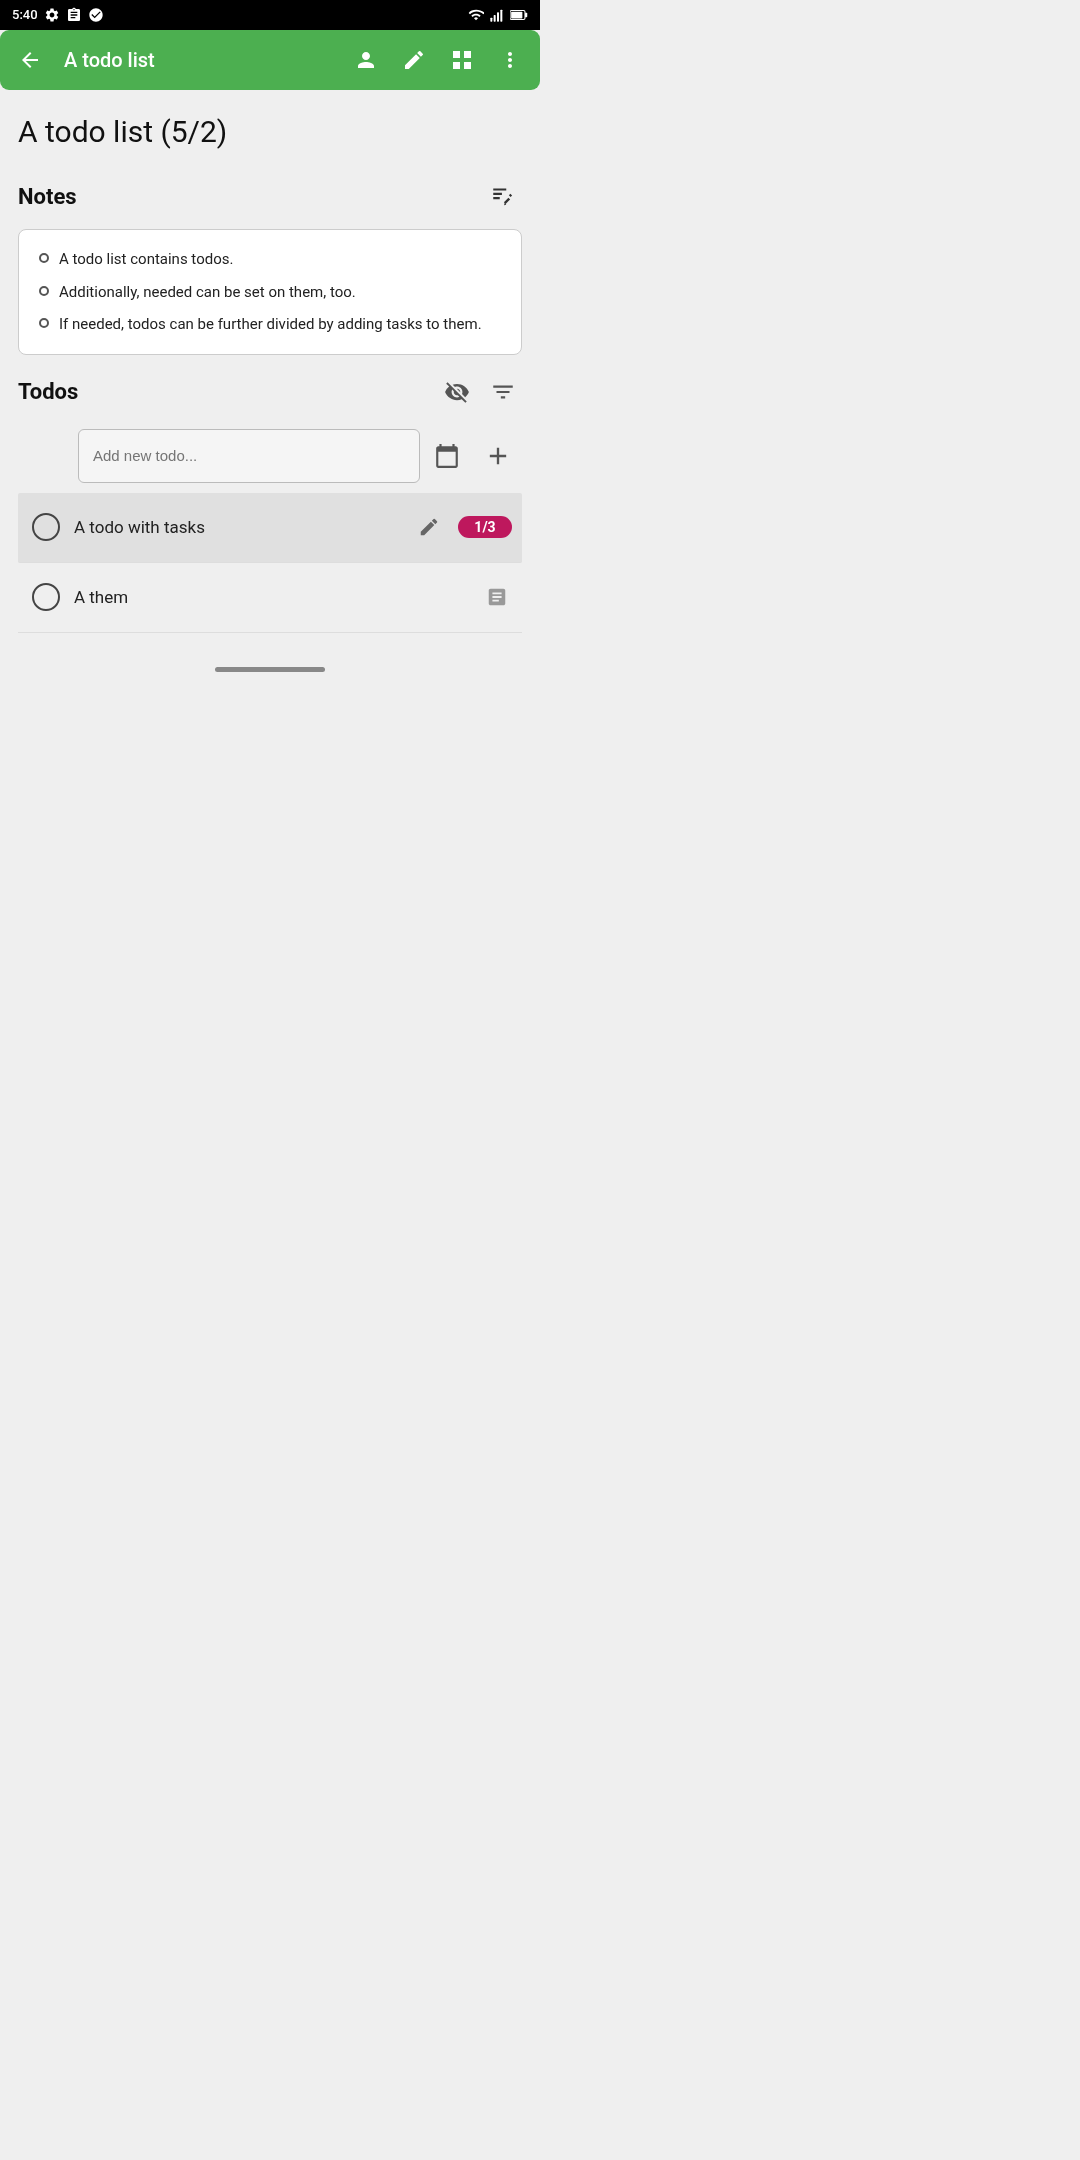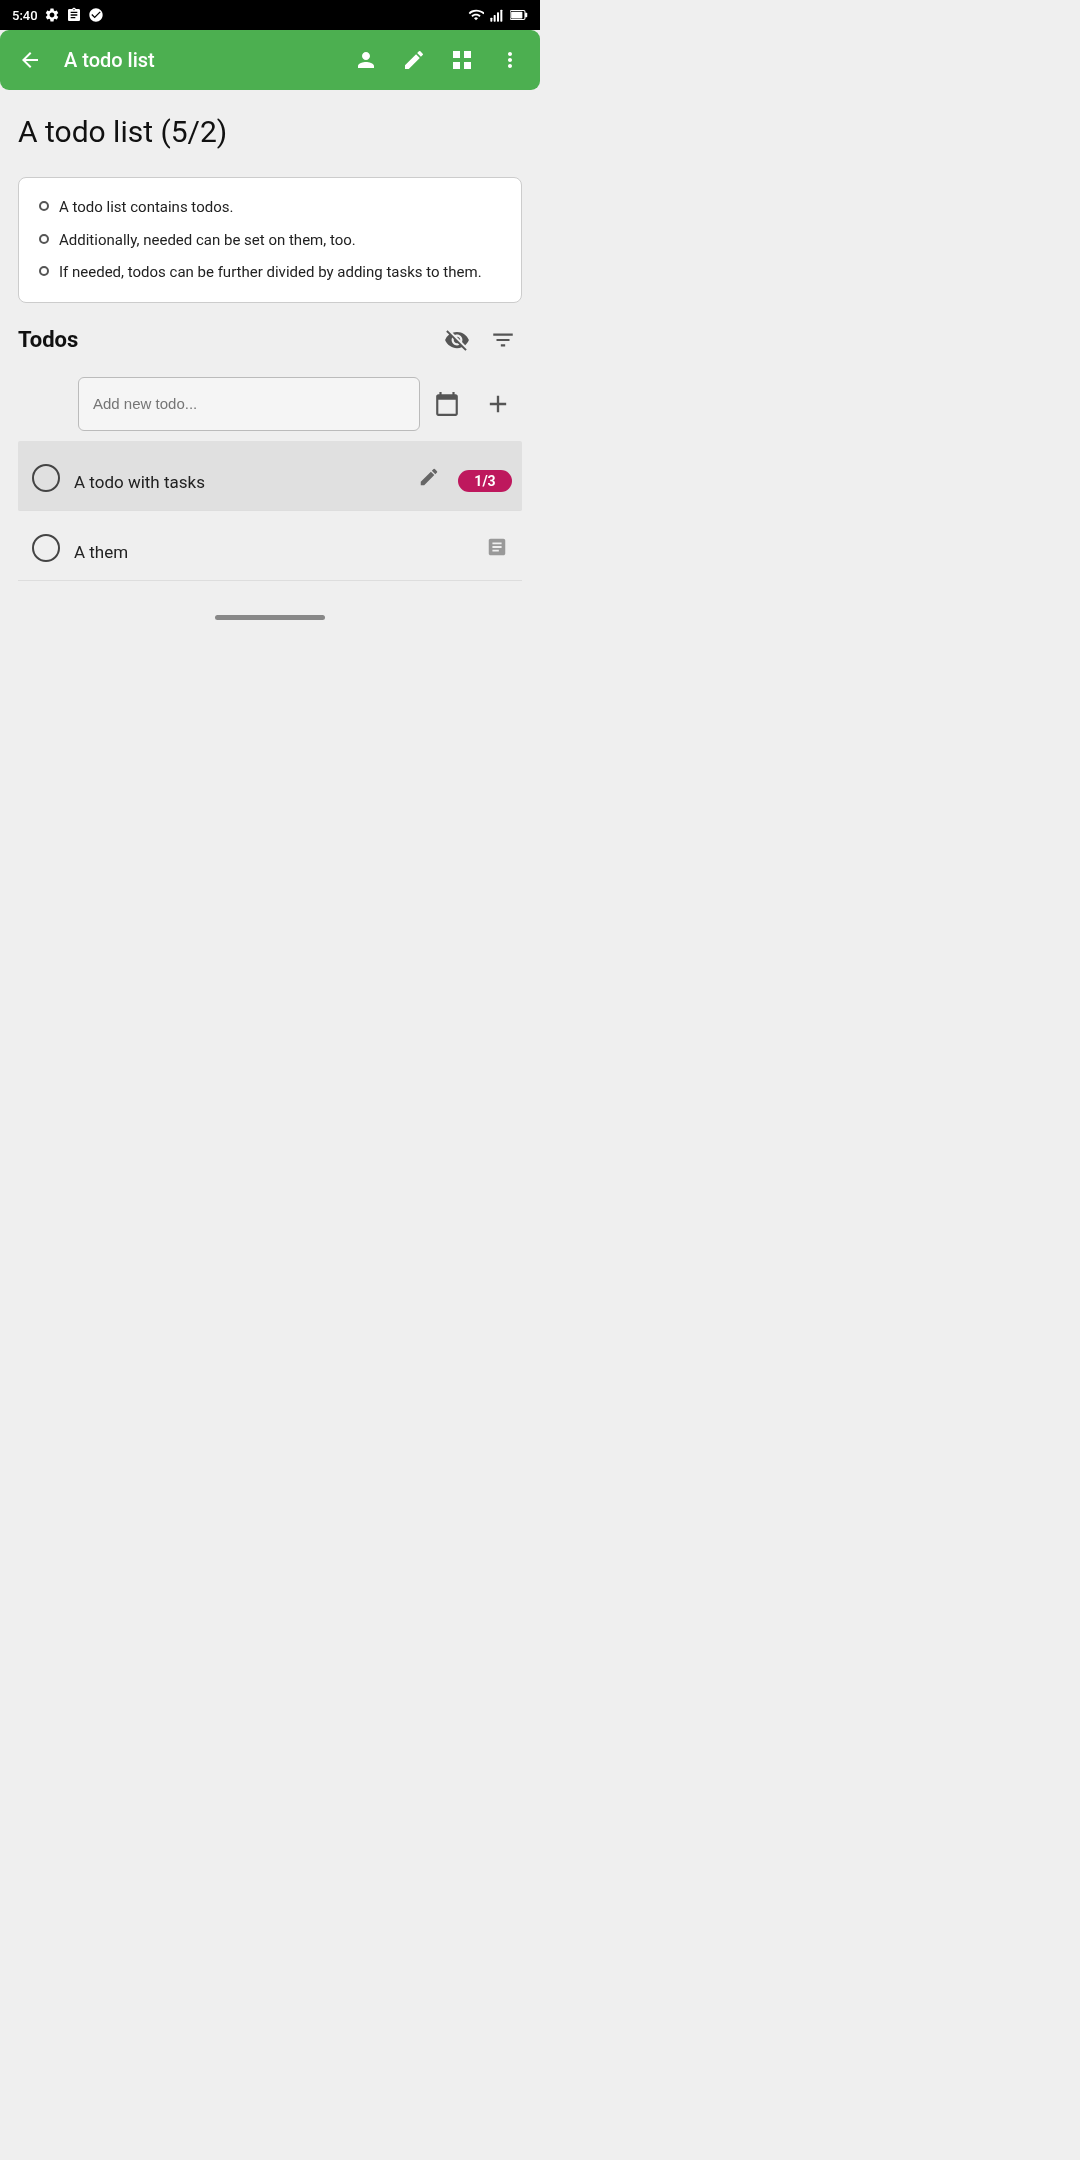--- a/index.html
+++ b/index.html
@@ -20,21 +20,21 @@
       height: 30px;
       background: #000;
       display: flex;
       align-items: center;
       justify-content: space-between;
       padding: 0 12px;
       color: #fff;
       font-size: 13px;
       font-weight: 500;
     }
-    .status-left { display: flex; align-items: center; gap: 6px; }
+    .status-left { display: flex; gap: 6px; }
     .status-right { display: flex; align-items: center; gap: 5px; }
 
     
     .app-bar {
       width: 100%;
       height: 60px;
       background: #4caf50;
       display: flex;
       align-items: center;
       padding: 0 10px;
@@ -179,21 +179,21 @@
       justify-content: center;
       font-size: 22px;
       color: #555;
       cursor: pointer;
       border-radius: 6px;
     }
 
     
     .todo-item {
       display: flex;
-      align-items: flex-end;
+      align-items: center;
       gap: 14px;
       padding: 18px 10px 18px 14px;
       border-bottom: 1px solid #ddd;
       min-height: 70px;
     }
     .todo-item.highlighted {
       background: #e0e0e0;
       border-radius: 2px;
     }
     .todo-checkbox {
@@ -330,20 +330,29 @@
     <svg width="24" height="24" viewBox="0 0 24 24" fill="white">
         <path d="M12 8c1.1 0 2-.9 2-2s-.9-2-2-2-2 .9-2 2 .9 2 2 2zm0 2c-1.1 0-2 .9-2 2s.9 2 2 2 2-.9 2-2-.9-2-2-2zm0 6c-1.1 0-2 .9-2 2s.9 2 2 2 2-.9 2-2-.9-2-2-2z"></path>
       </svg>
   </div>
 </div>
 
 <div class="content">
 
   <div class="page-title">A todo list (5/2)</div>
 
+  <div class="section-header">
+    <span class="section-label">Notes</span>
+    <div class="section-icon-btn">
+
+      <svg width="26" height="26" viewBox="0 0 24 24" fill="#333">
+          <path d="M3 5h12v2H3V5zm0 4h8v2H3V9zm0 4h6v2H3v-2zm12.41 2.17L17 13.58l1.59 1.59-4.17 4.17-1.59-1.59 2.58-2.58zM15 20l-2 .5.5-2L15 20zm5.41-8.41l-1.59-1.59-1.41 1.41 1.59 1.59 1.41-1.41z"></path>
+        </svg>
+    </div>
+  </div>
 
   <div class="notes-box">
     <ul class="notes-list">
       <li>
         <span class="notes-bullet"></span>
         <span>A todo list contains todos.</span>
       </li>
       <li>
         <span class="notes-bullet"></span>
         <span>Additionally, needed can be set on them, too.</span>

